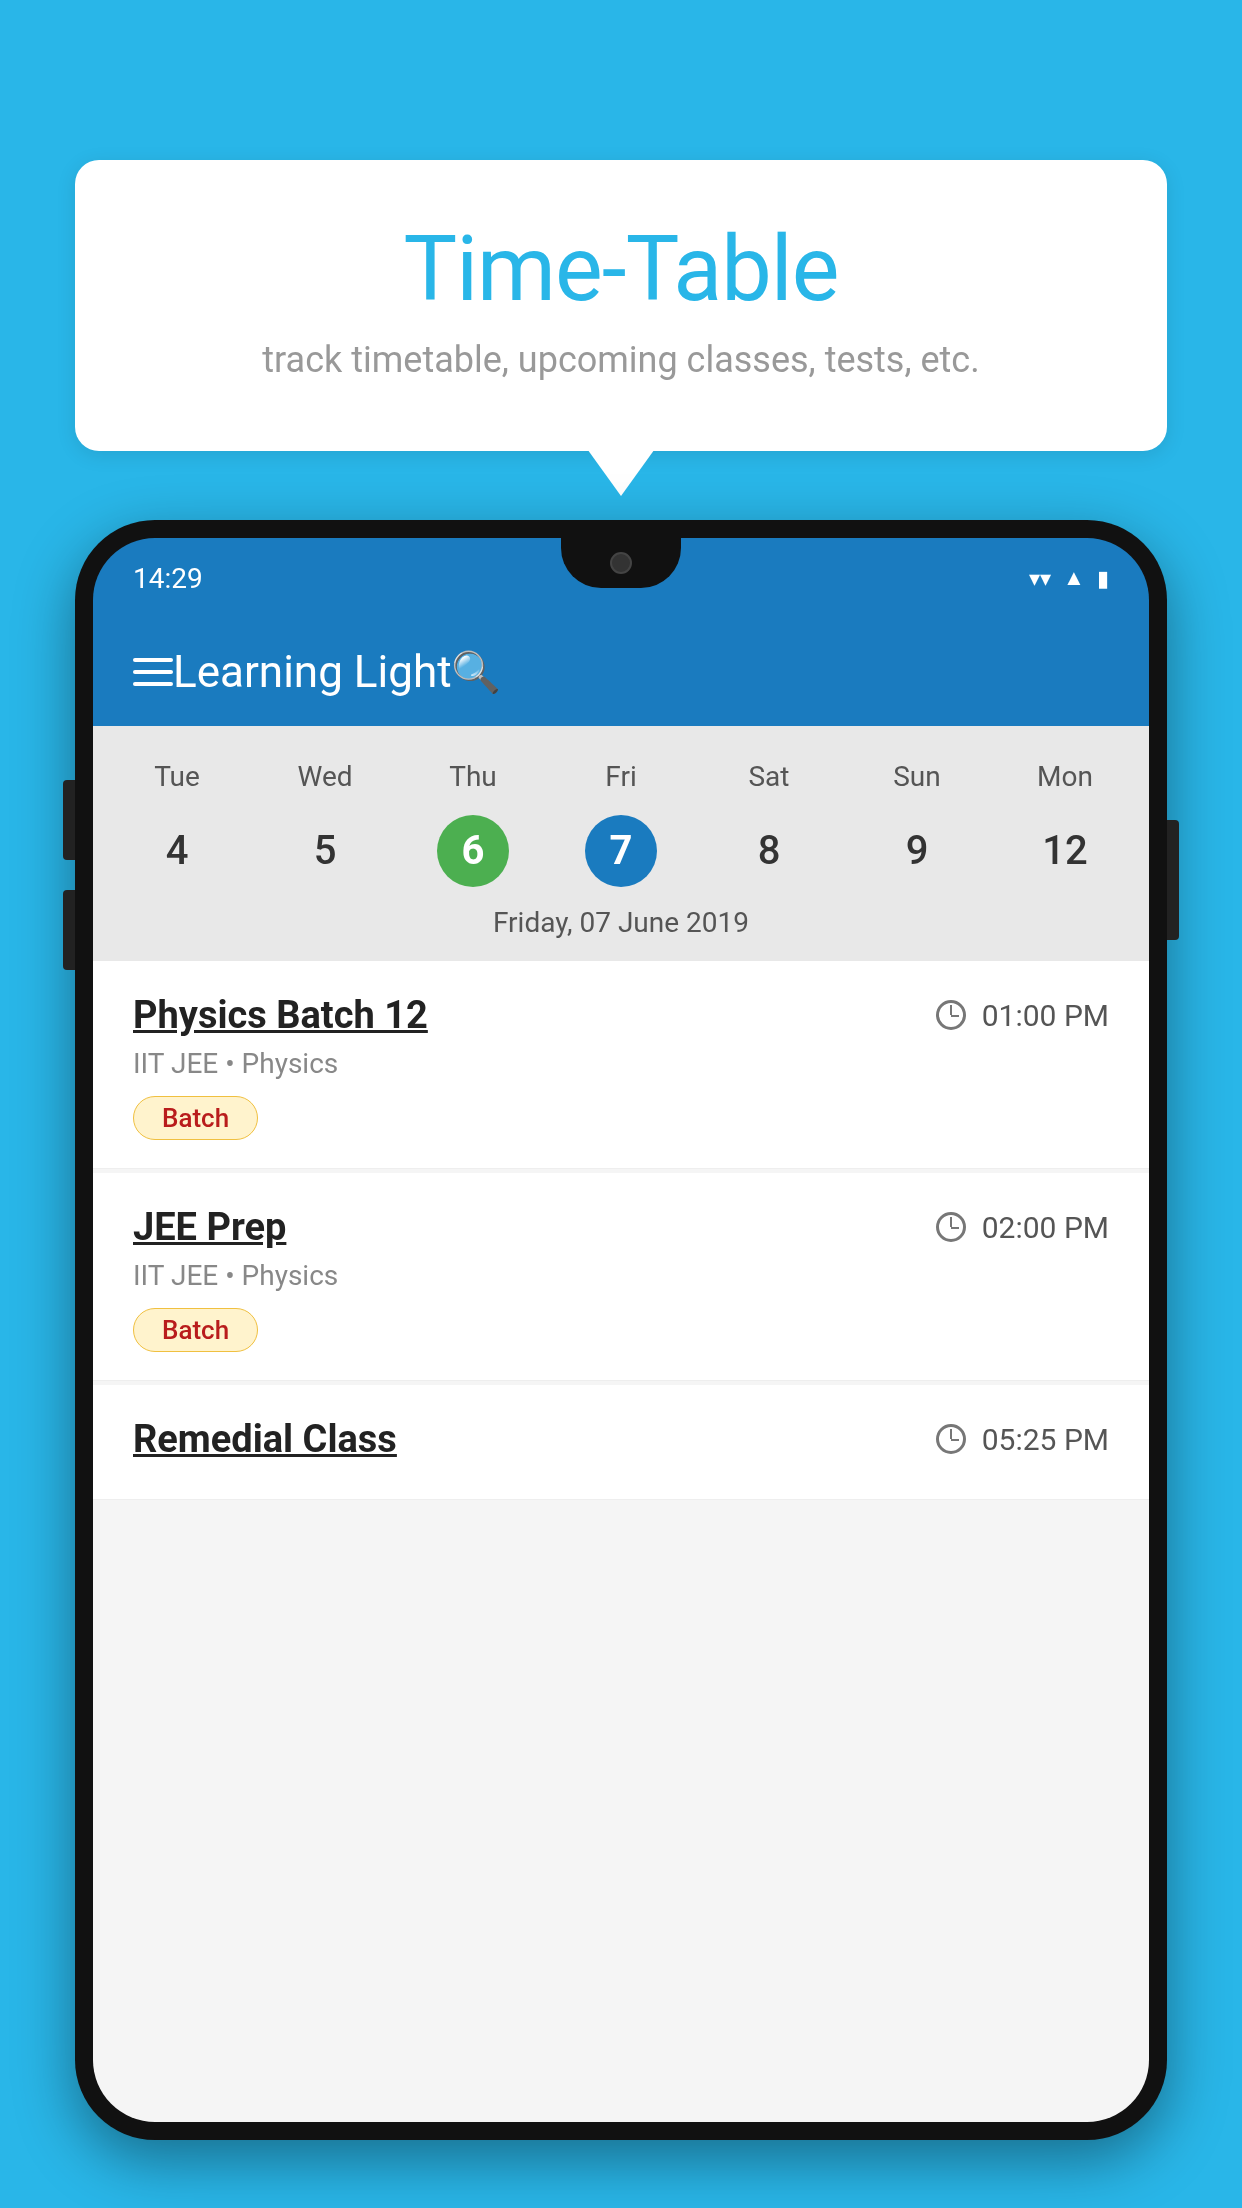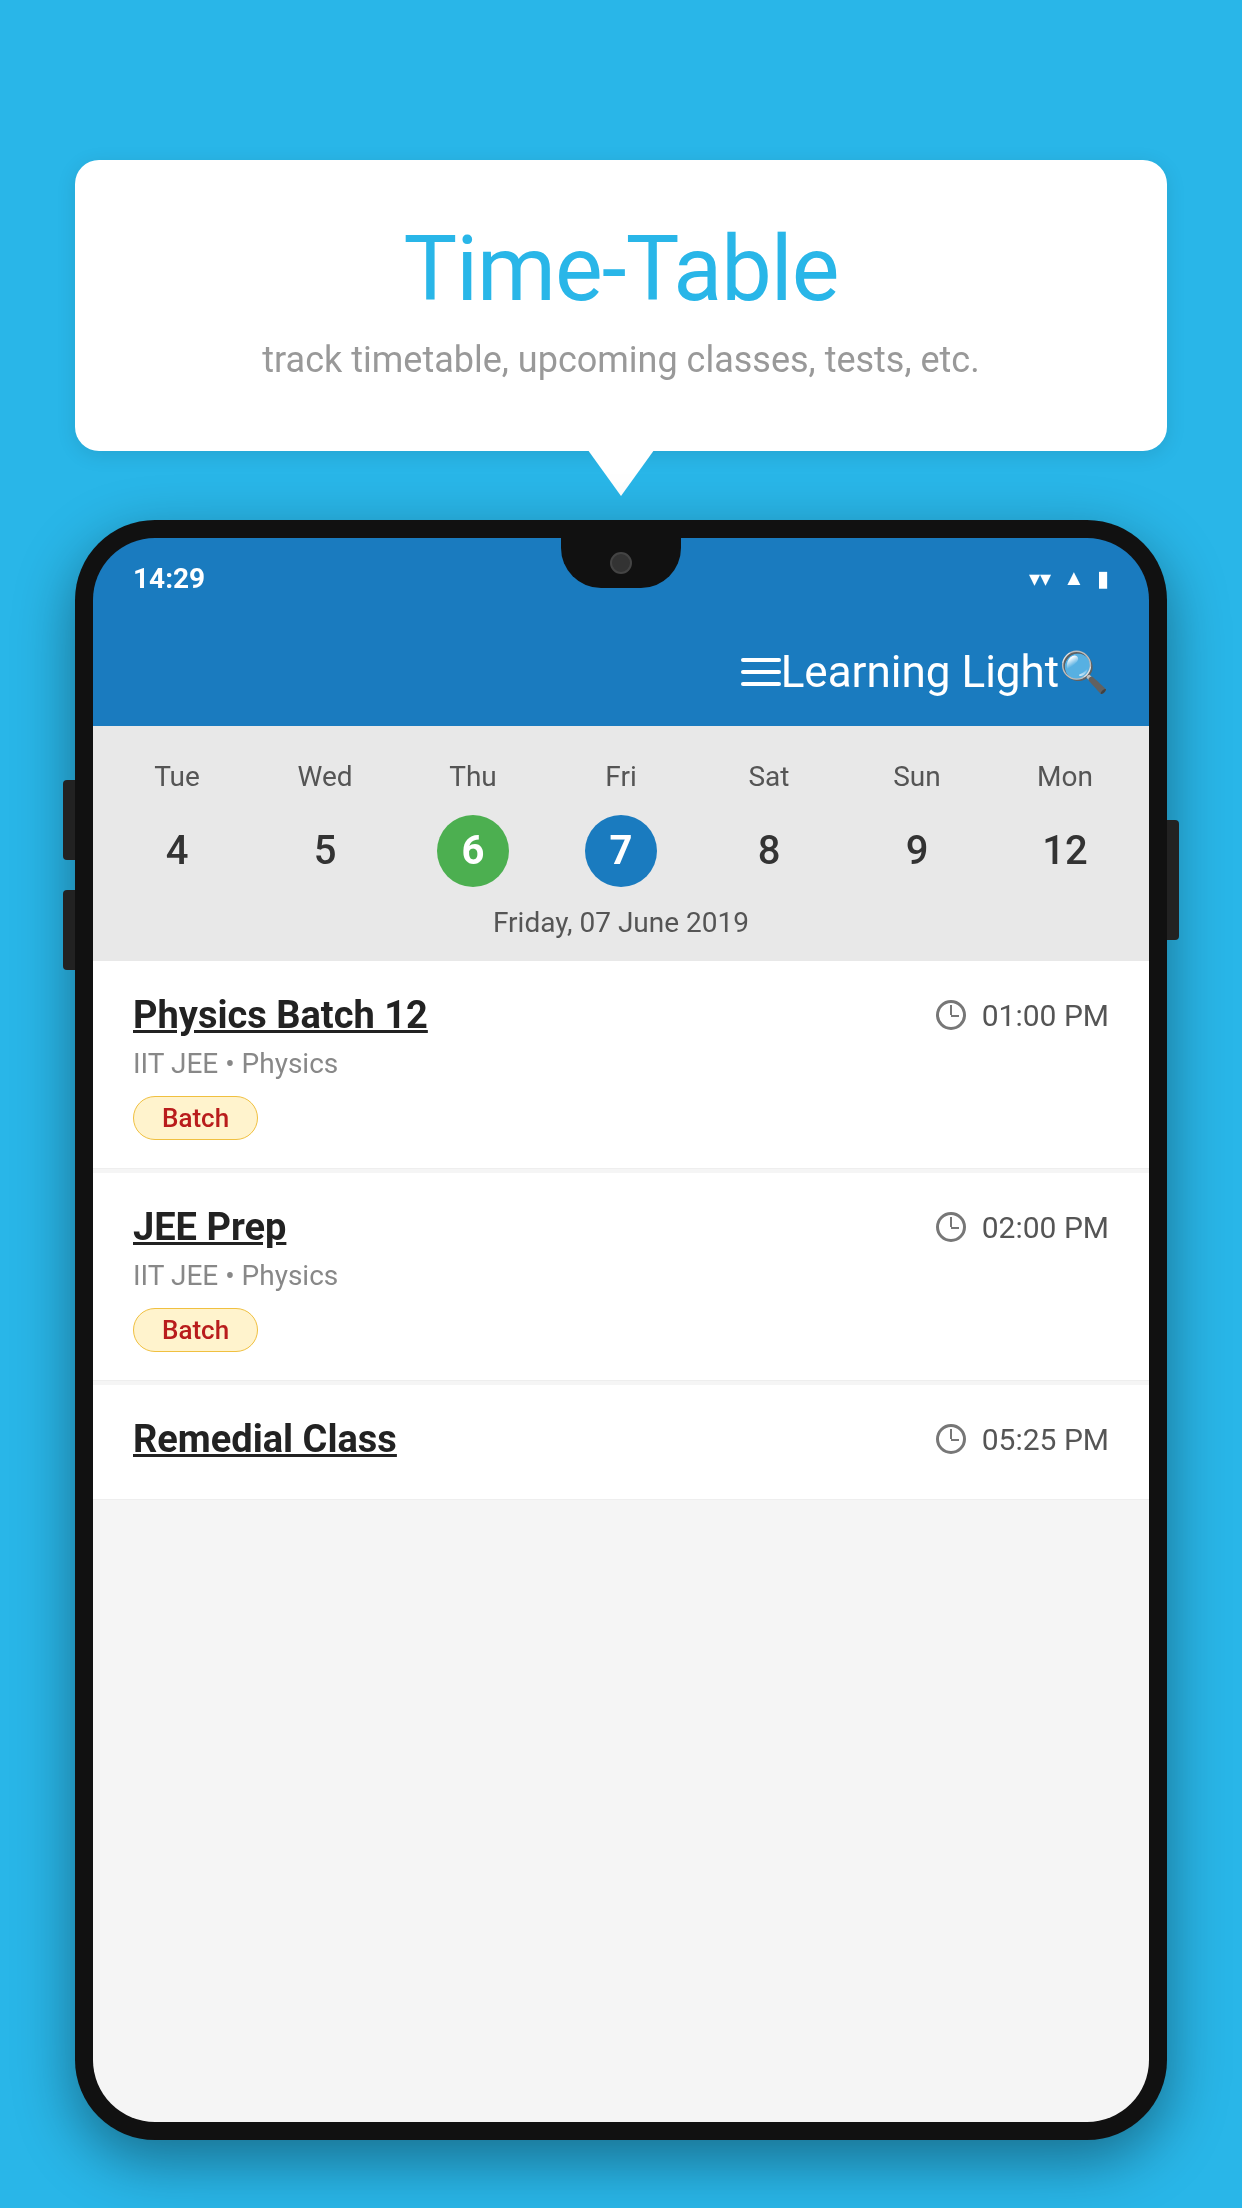--- a/index.html
+++ b/index.html
@@ -111,21 +111,21 @@
       width: 22px;
       height: 22px;
       background: #333;
       border-radius: 50%;
       border: 2px solid #444;
     }
 
     .status-time {
       color: white;
       font-size: 28px;
-      font-weight: 700;
+      font-weight: 400;
     }
 
     .status-icons {
       display: flex;
       align-items: center;
       gap: 12px;
     }
 
     .status-icons span {
       color: white;
@@ -139,21 +139,21 @@
       overflow: hidden;
       height: calc(100% - 80px);
     }
 
     
     .app-header {
       background: #1a7bbf;
       padding: 28px 40px;
       display: flex;
       align-items: center;
-      justify-content: flex-end;
+      justify-content: flex-start;
     }
 
     .hamburger-icon {
       display: flex;
       flex-direction: column;
       gap: 8px;
       cursor: pointer;
     }
 
     .hamburger-icon span {

